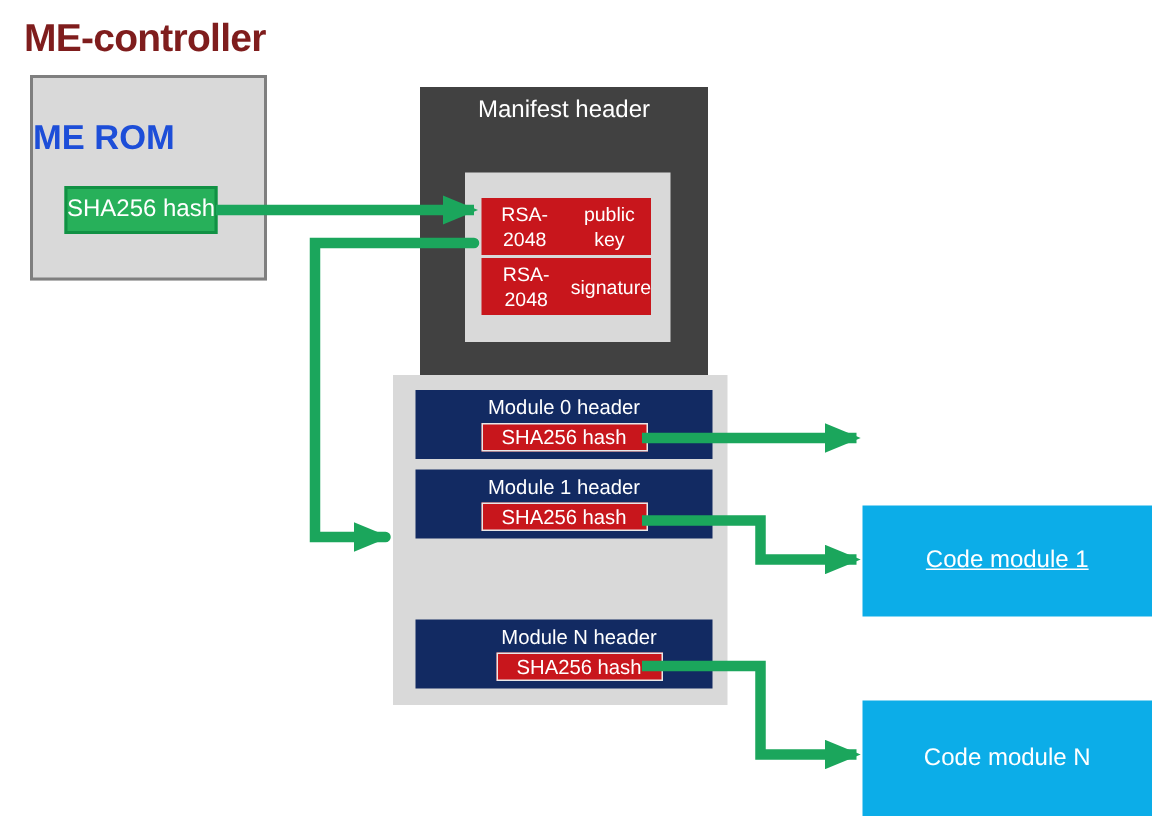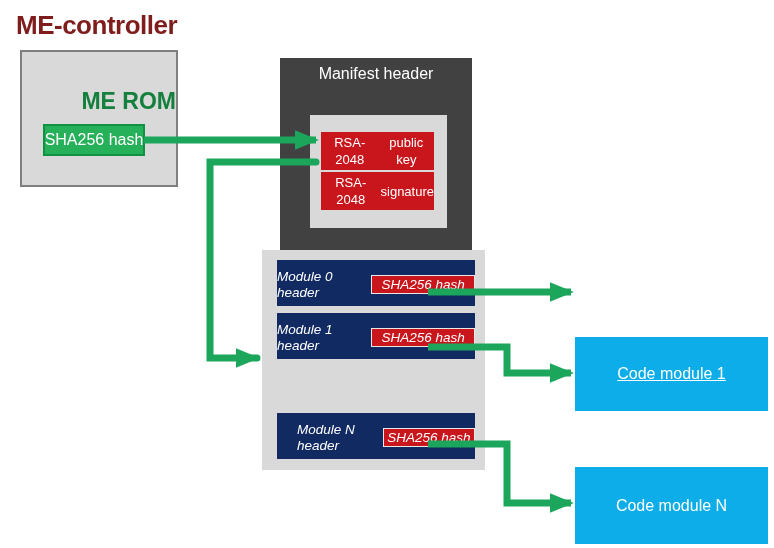--- a/index.html
+++ b/index.html
@@ -26,25 +26,25 @@
   
   .me-rom {
     position: absolute;
     left: 20px; top: 50px;
     width: 158px; height: 137px;
     background: #d9d9d9;
     border: 2px solid #7f7f7f;
   }
   .me-rom-label {
     position: absolute;
-    left: 0; top: 36px; width: 100%;
-    text-align: right;
+    left: 0; top: 26px; width: 100%;
+    text-align: left;
     font-weight: bold;
     font-size: 23px;
-    color: #15803d;
+    color: #1d4ed8;
   }
   .sha-green {
     position: absolute;
     left: 21px; top: 72px;
     width: 102px; height: 32px;
     background: #27b05a;
     border: 2px solid #119144;
     color: #ffffff;
     font-size: 16px;
     display: flex; align-items: center; justify-content: center;
@@ -91,23 +91,22 @@
     position: absolute;
     left: 262px; top: 250px;
     width: 223px; height: 220px;
     background: #d9d9d9;
   }
   .mod {
     position: absolute;
     left: 15px;
     width: 198px; height: 46px;
     background: #122a62;
-    display: flex; flex-direction: row;
+    display: flex; flex-direction: column;
     align-items: center;
-    font-style: italic;
   }
   .mod-0 { top: 10px; }
   .mod-1 { top: 63px; }
   .mod-n { top: 163px; padding-left: 20px; }
   .mod-label {
     color: #ffffff;
     font-size: 13.5px;
     margin-top: 4px;
     line-height: 16px;
   }

